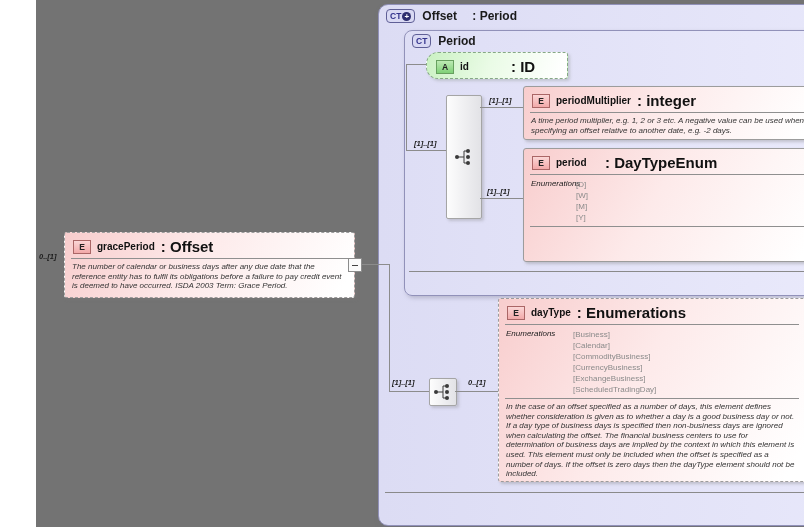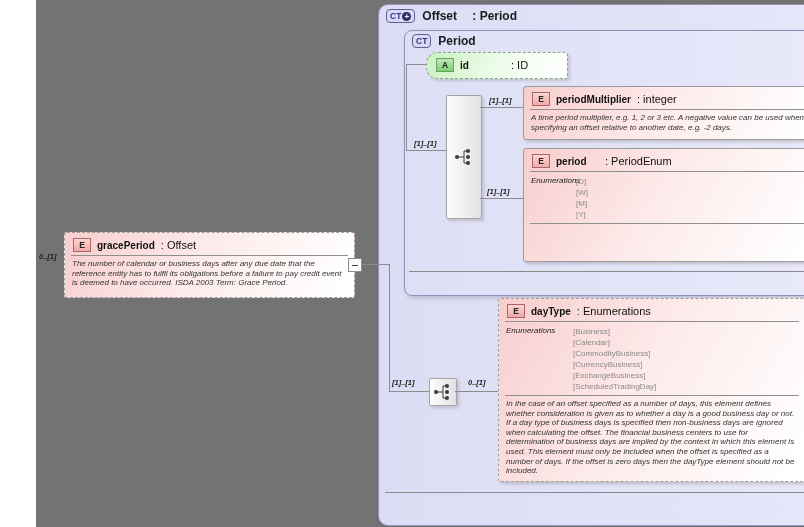--- a/index.html
+++ b/index.html
@@ -30,21 +30,21 @@
   .ct-sep{position:absolute;height:1px;background:#8a8a8a;}
   .ct-doc{position:absolute;font:italic 8px/9.6px "Liberation Sans","DejaVu Sans",sans-serif;color:#333;}
 
   
   .el-box{position:absolute;border:1px solid #9c9c9c;border-radius:3px;
           background:linear-gradient(120deg,#f8cdcd 0%,#fdeaea 45%,#ffffff 95%);
           box-shadow:2px 2px 3px rgba(120,120,120,.35);}
   .el-box.dashed{border-style:dashed;}
   .el-head{display:flex;align-items:center;gap:6px;padding:5px 8px 3px 8px;}
   .el-name{font-weight:bold;font-size:10px;color:#111;white-space:nowrap;}
-  .el-type{font-weight:normal;font-size:11px;color:#111;white-space:nowrap;}
+  .el-type{font-weight:bold;font-size:15px;color:#111;white-space:nowrap;}
   .nw50{min-width:50px;} .nw45{min-width:45px;} .nw43{min-width:43px;}
   .sep{height:1px;background:#8f8f8f;margin:0 6px;}
   .doc{font:italic 8px/9.6px "Liberation Sans","DejaVu Sans",sans-serif;color:#333;
        margin:3px 7px 0 7px;}
   .enum-row{display:flex;padding:4px 7px 3px 7px;}
   .enum-label{font:italic 8px "Liberation Sans","DejaVu Sans",sans-serif;color:#222;flex:none;}
   .enum-vals{font:8px/11px "Liberation Sans","DejaVu Sans",sans-serif;color:#8a8a8a;}
   .enum-vals div{white-space:nowrap;}
   .pm .enum-label,.period .enum-label{width:45px;}
   .daytype .enum-label{width:67px;}
@@ -138,21 +138,21 @@
     <div class="doc">A time period multiplier, e.g. 1, 2 or 3 etc. A negative value can be used when specifying an offset relative to another date, e.g. -2 days.</div>
   </div>
 
   <div class="hline" style="left:444px;top:198px;width:43px;"></div>
   <span class="card" style="left:451px;top:187px;">[1]..[1]</span>
 
   <div class="el-box period" style="left:487px;top:148px;width:292px;height:112px;">
     <div class="el-head">
       <span class="badge e-badge">E</span>
       <span class="el-name nw43">period</span>
-      <span class="el-type">: PeriodEnum</span>
+      <span class="el-type">: DayTypeEnum</span>
     </div>
     <div class="sep"></div>
     <div class="enum-row">
       <span class="enum-label">Enumerations</span>
       <div class="enum-vals">
         <div>[D]</div>
         <div>[W]</div>
         <div>[M]</div>
         <div>[Y]</div>
       </div>

